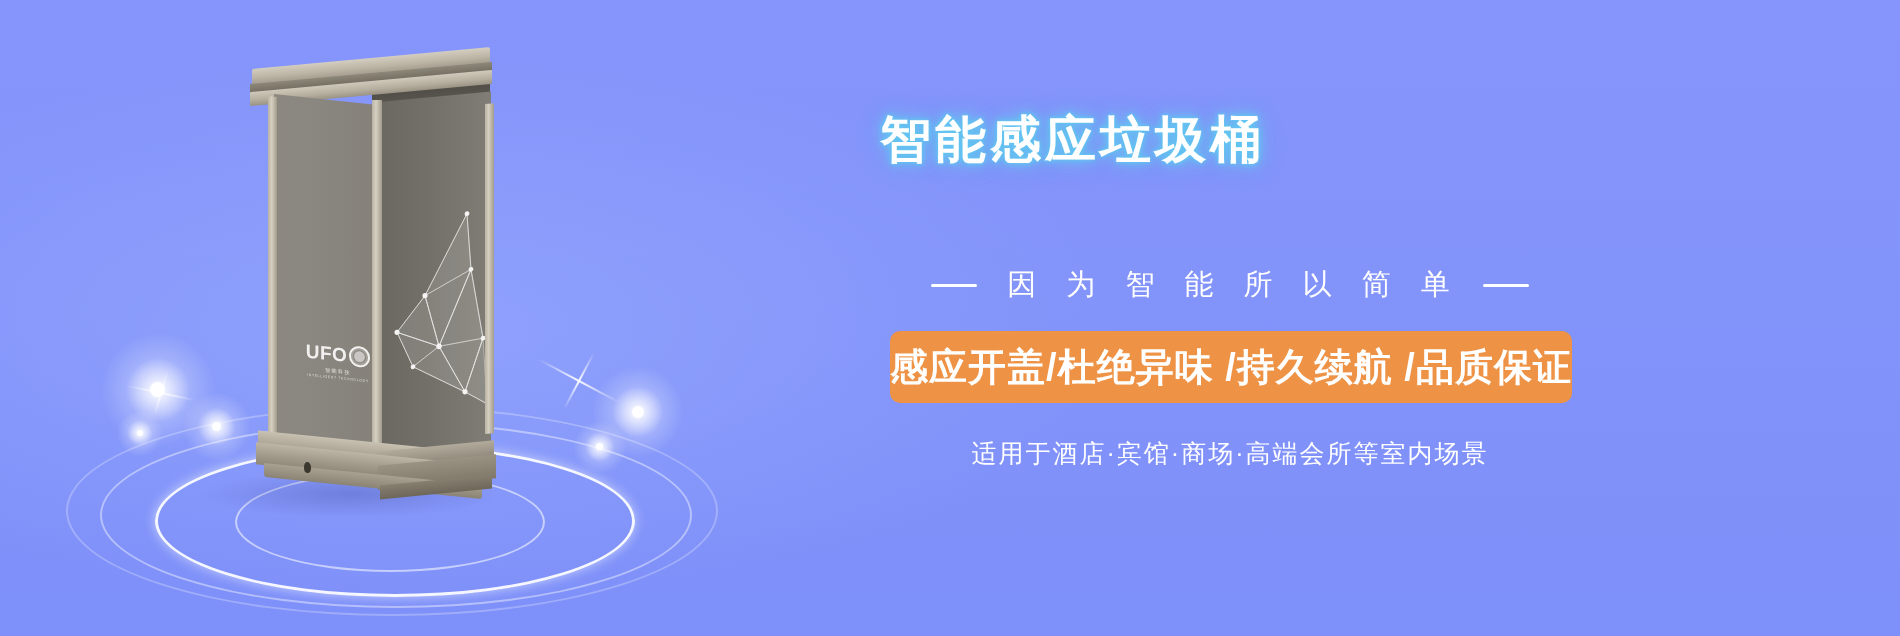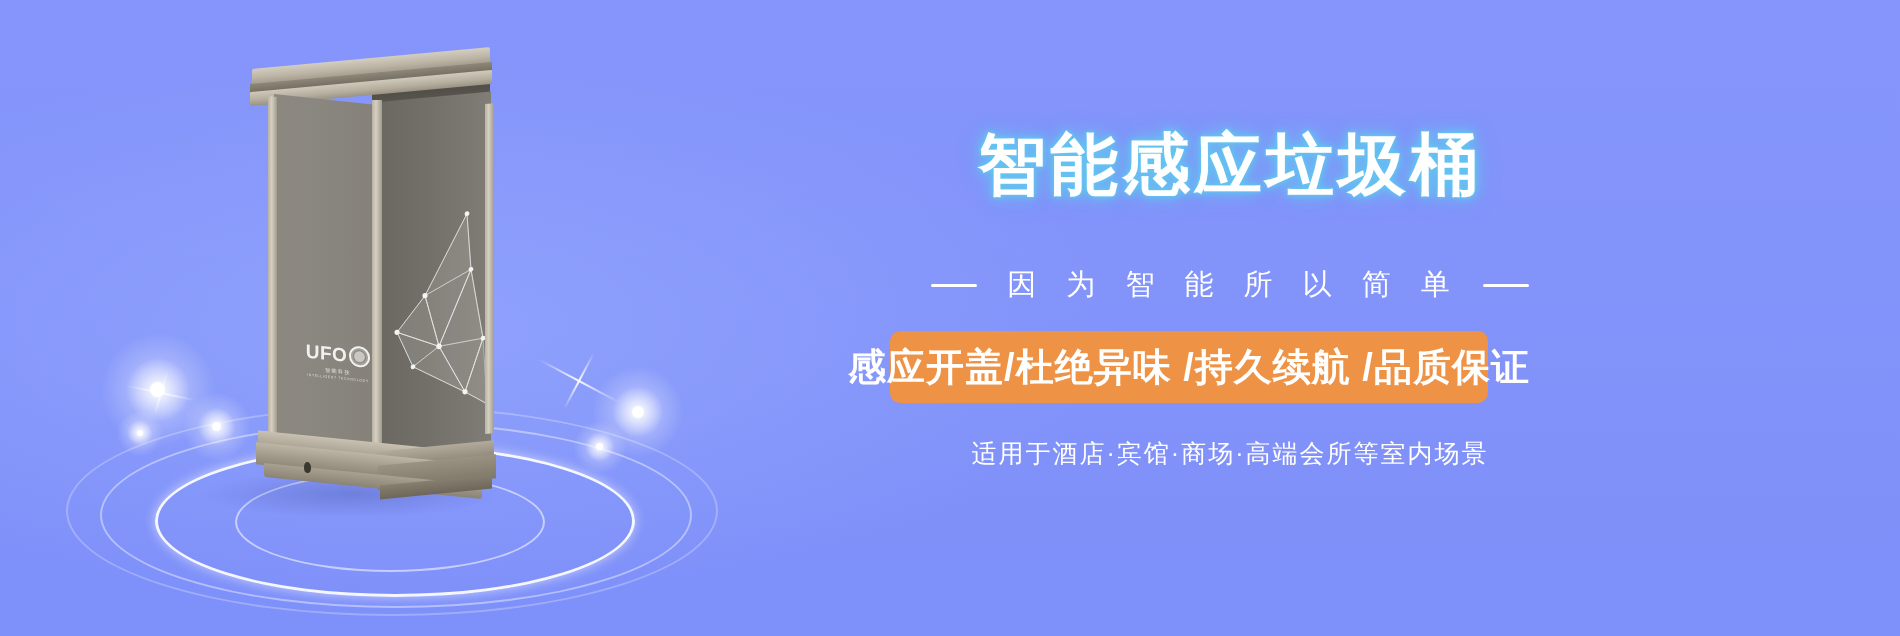--- a/index.html
+++ b/index.html
@@ -266,24 +266,23 @@
   
   .copy {
     position: absolute;
     left: 880px;
     top: 0;
     width: 840px;
     height: 636px;
   }
   .headline {
     position: absolute;
-    left: 0; top: 130px;
+    left: 0; top: 114px;
     width: 700px;
-    text-align: center;
-    font-size: 68px;
+    font-size: 51px;
     font-weight: 700;
     color: #ffffff;
     letter-spacing: 4px;
     line-height: 1;
     white-space: nowrap;
     text-shadow:
       0 0 2px #63c6f0,
       0 0 4px #63c6f0,
       0 0 9px #63c6f0,
       0 0 16px rgba(99,198,240,.85),
@@ -307,21 +306,21 @@
     width: 46px;
     height: 3px;
     background: #ffffff;
     border-radius: 2px;
     flex: none;
   }
   .sub-text { padding-left: 8px; }
   .pill {
     position: absolute;
     left: 10px; top: 331px;
-    width: 598px;
+    width: 682px;
     height: 72px;
     background: #ee9245;
     border-radius: 10px;
     display: flex;
     align-items: center;
     justify-content: center;
     color: #ffffff;
     font-size: 38px;
     font-weight: 700;
     letter-spacing: 1px;

